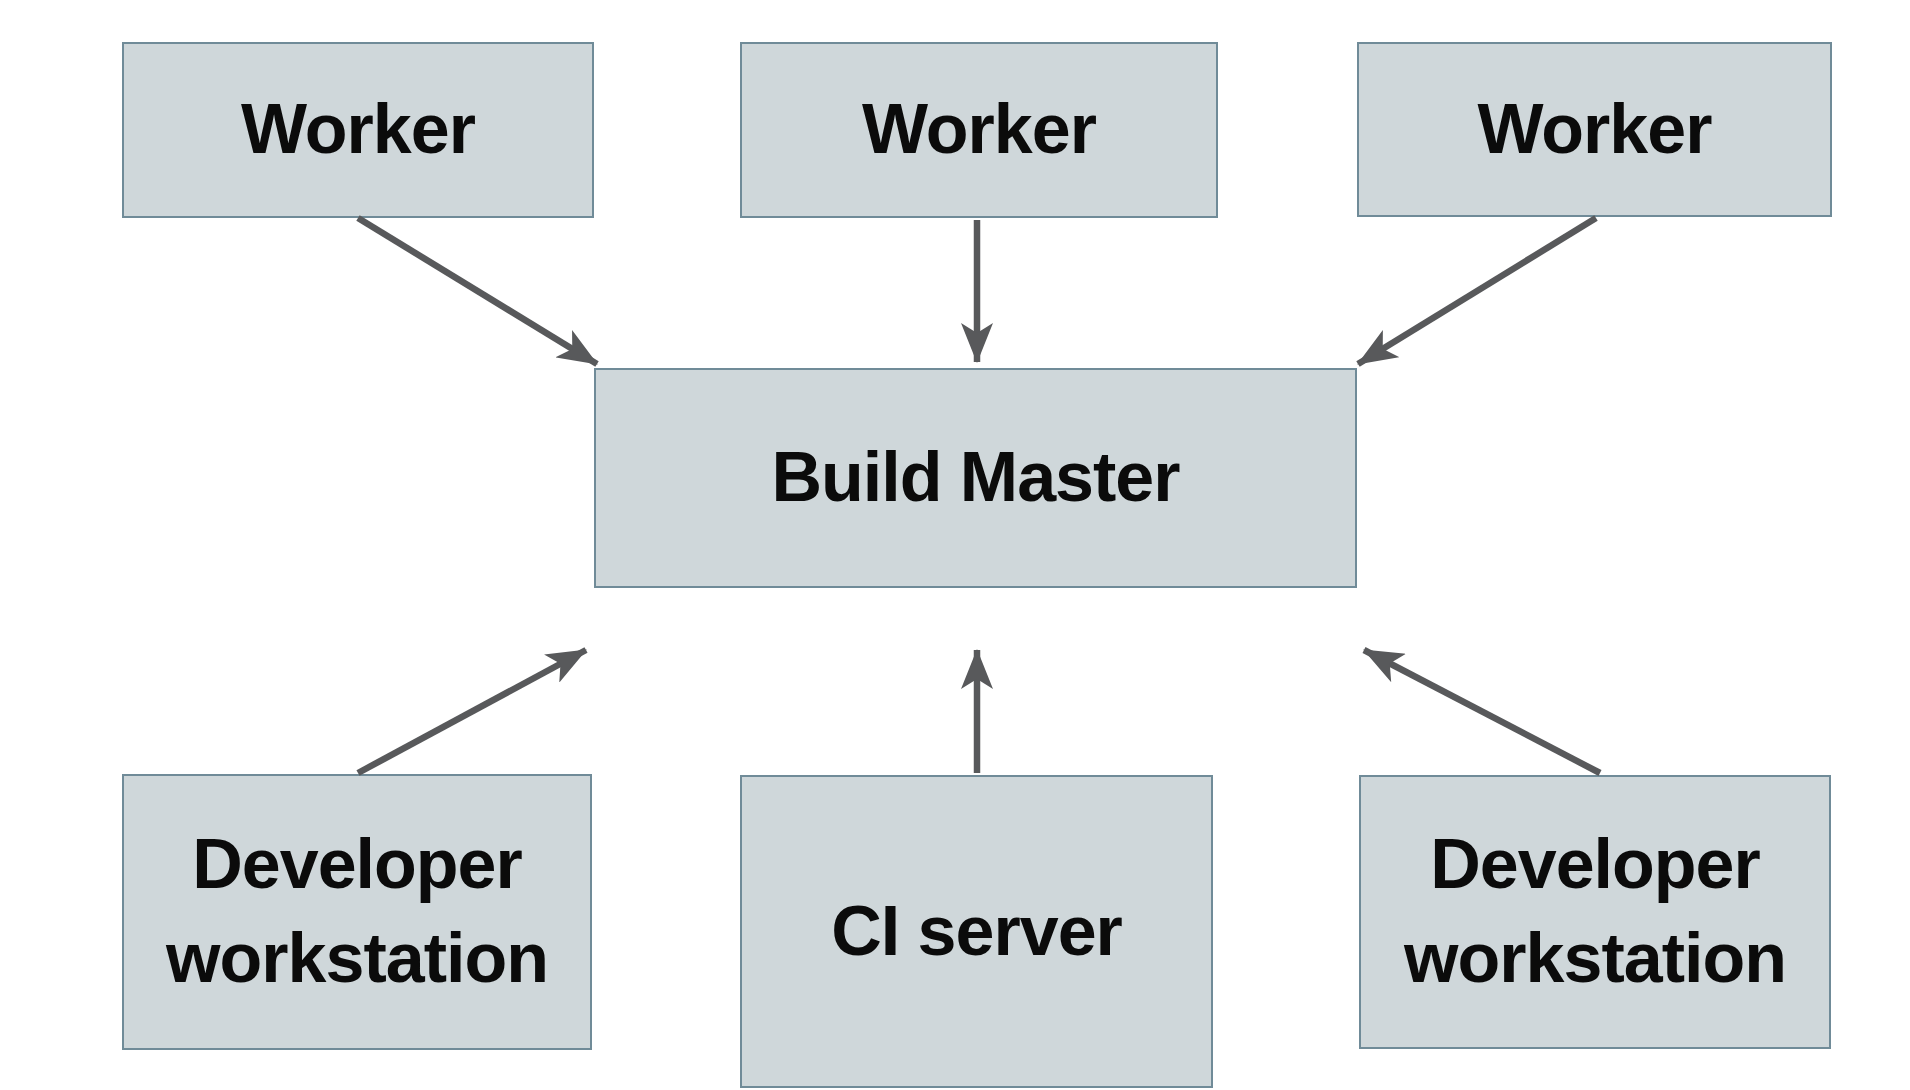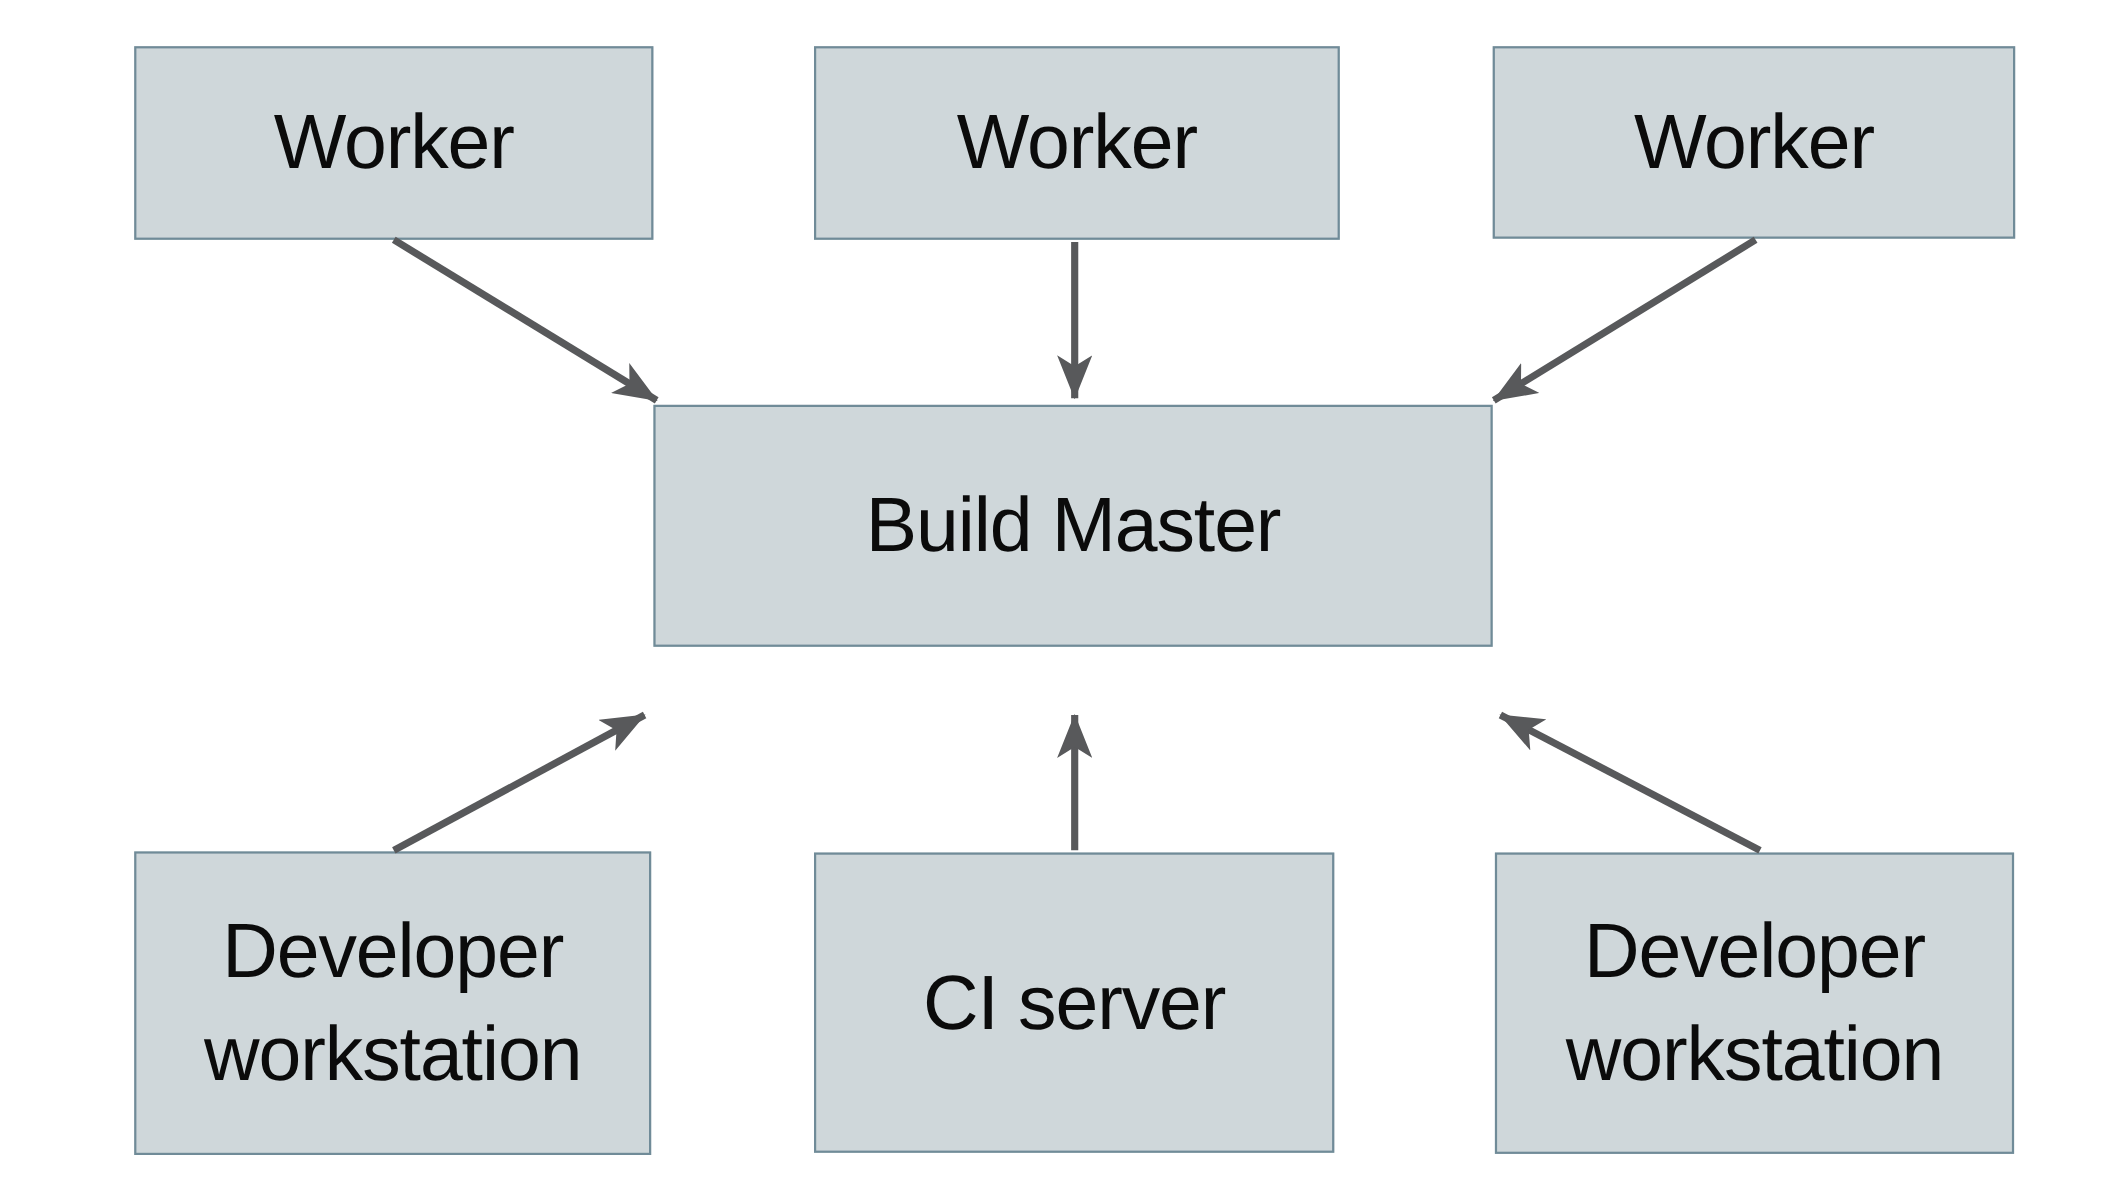--- a/index.html
+++ b/index.html
@@ -48,21 +48,21 @@
     fill: none;
   }
   .arrowhead {
     fill: var(--arrow-color, #58595b);
     stroke: none;
   }
 </style>
 </head>
 <body>
 
-<div class="canvas" style="width: 1910px; height: 1090px;">
+<div class="canvas" style="width: 1910px; height: 1090px; font-weight: bold;">
   <svg class="arrow-layer" xmlns="http://www.w3.org/2000/svg" width="1910" height="1090">
     <defs>
       <marker id="arrowhead-marker" markerUnits="userSpaceOnUse" markerWidth="40" markerHeight="32" refX="39" refY="16" orient="auto">
         <path class="arrowhead" d="M0,0 L40,16 L0,32 L10,16 Z"></path>
       </marker>
     </defs>
   <line class="edge-line" x1="358" y1="218" x2="597" y2="364" marker-end="url(#arrowhead-marker)"></line>
       <line class="edge-line" x1="977" y1="220" x2="977" y2="362" marker-end="url(#arrowhead-marker)"></line>
       <line class="edge-line" x1="1596" y1="218" x2="1358" y2="364" marker-end="url(#arrowhead-marker)"></line>
       <line class="edge-line" x1="358" y1="773" x2="586" y2="650" marker-end="url(#arrowhead-marker)"></line>
@@ -88,21 +88,21 @@
     <div class="node-label">
         <span class="label-line">Build Master</span>
       </div>
   </div>
     <div class="node" style="left: 122px; top: 774px; width: 470px; height: 276px;">
     <div class="node-label">
         <span class="label-line">Developer</span>
         <span class="label-line">workstation</span>
       </div>
   </div>
-    <div class="node" style="left: 740px; top: 775px; width: 473px; height: 273px;">
+    <div class="node" style="left: 740px; top: 775px; width: 473px; height: 313px;">
     <div class="node-label">
         <span class="label-line">CI server</span>
       </div>
   </div>
     <div class="node" style="left: 1359px; top: 775px; width: 472px; height: 274px;">
     <div class="node-label">
         <span class="label-line">Developer</span>
         <span class="label-line">workstation</span>
       </div>
   </div>

